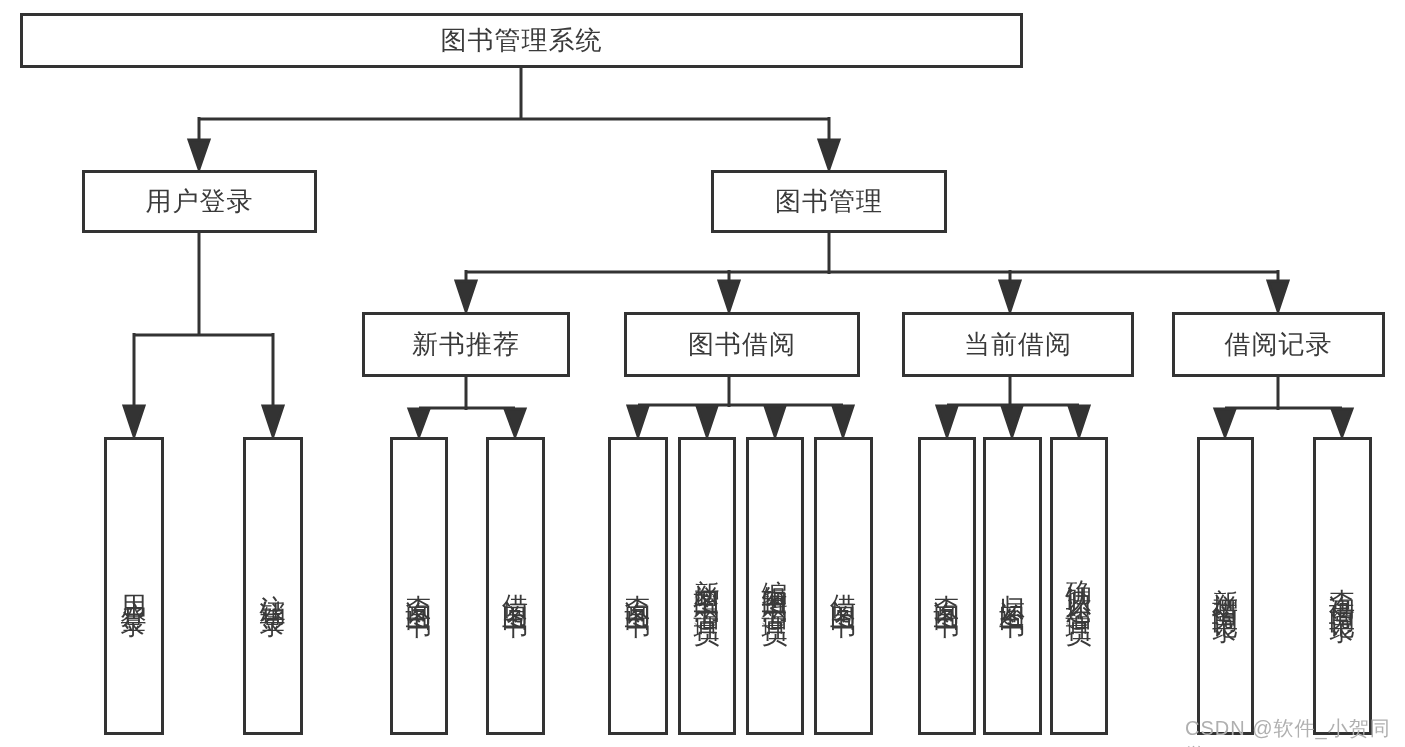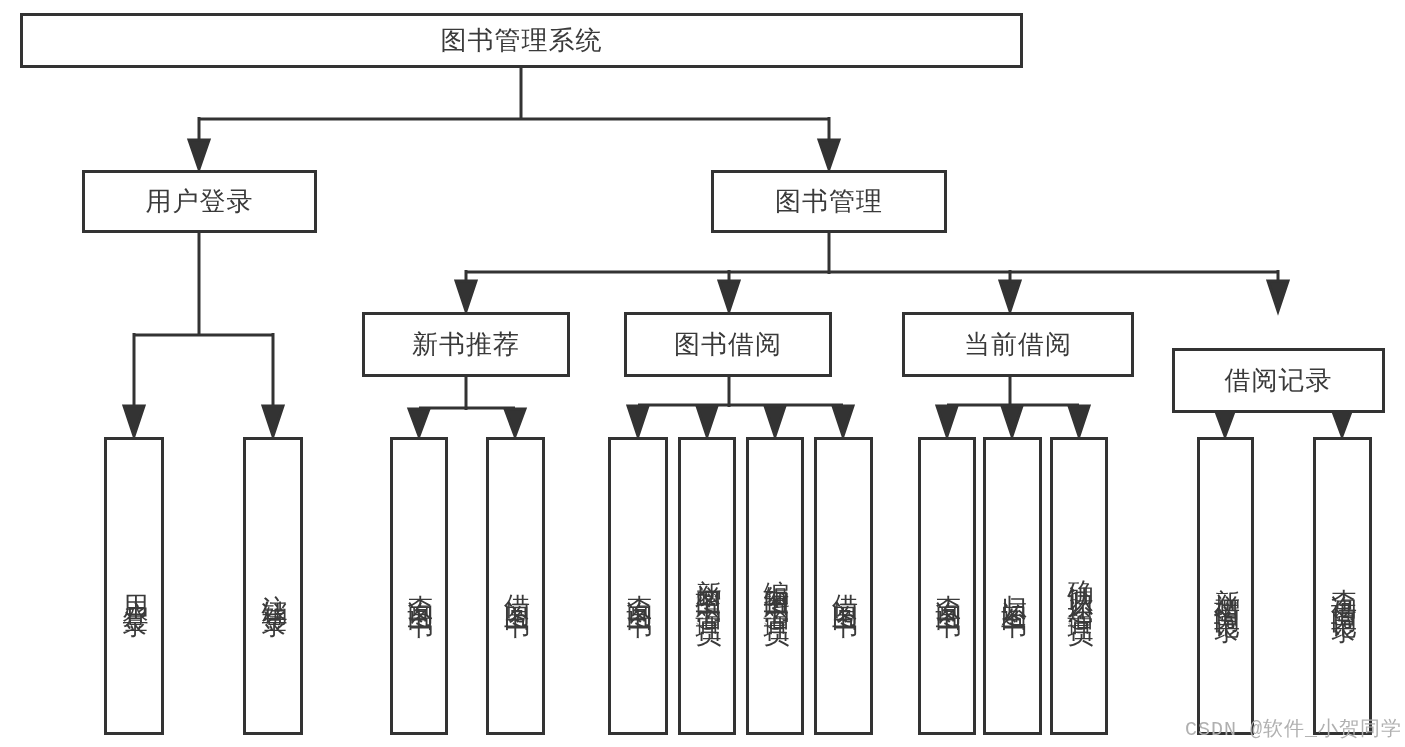--- a/index.html
+++ b/index.html
@@ -6,21 +6,21 @@
     --line:#333333;
     --text:#3a3a3a;
     --watermark:#b0b0b0;
     --bg:#ffffff;
   }
   html,body{margin:0;padding:0;background:var(--bg);}
   .canvas{
     position:relative;
     width:1405px;height:747px;
     background:var(--bg);
-    font-family:Liberation Mono, monospace;
+    font-family:Liberation Sans, sans-serif;
     color:var(--text);
     overflow:hidden;
   }
   svg.connectors{position:absolute;left:0;top:0;z-index:0;}
   .node{
     position:absolute;
     box-sizing:border-box;
     background:#ffffff;
     border:3px solid var(--line);
     display:flex;align-items:center;justify-content:center;
@@ -116,23 +116,23 @@
       </g>
     </g>
   </svg>
 
   <div class="node hnode" style="left:20px;top:13px;width:1003px;height:55px;">图书管理系统</div>
 
   <div class="node hnode" style="left:82px;top:170px;width:235px;height:63px;">用户登录</div>
   <div class="node hnode" style="left:362px;top:312px;width:208px;height:65px;">新书推荐</div>
 
   <div class="node hnode" style="left:711px;top:170px;width:236px;height:63px;">图书管理</div>
-  <div class="node hnode" style="left:624px;top:312px;width:208px;height:65px;text-align:center;">图书借阅</div>
+  <div class="node hnode" style="left:624px;top:312px;width:236px;height:65px;text-align:center;">图书借阅</div>
   <div class="node hnode" style="left:902px;top:312px;width:232px;height:65px;">当前借阅</div>
-  <div class="node hnode" style="left:1172px;top:312px;width:213px;height:65px;margin-top:36px;">借阅记录</div>
+  <div class="node hnode" style="left:1172px;top:312px;width:213px;height:65px;">借阅记录</div>
 
   <div class="node leaf" style="left:104px;top:437px;width:60px;height:298px;">用户登录</div>
   <div class="node leaf" style="left:243px;top:437px;width:60px;height:298px;">注销登录</div>
 
   <div class="node leaf" style="left:390px;top:437px;width:58px;height:298px;">查询图书</div>
   <div class="node leaf" style="left:486px;top:437px;width:59px;height:298px;">借阅图书</div>
 
   <div class="node leaf" style="left:608px;top:437px;width:60px;height:298px;">查询图书</div>
   <div class="node leaf" style="left:678px;top:437px;width:58px;height:298px;">新增图书（管理员）</div>
   <div class="node leaf" style="left:746px;top:437px;width:58px;height:298px;">编辑图书（管理员）</div>

